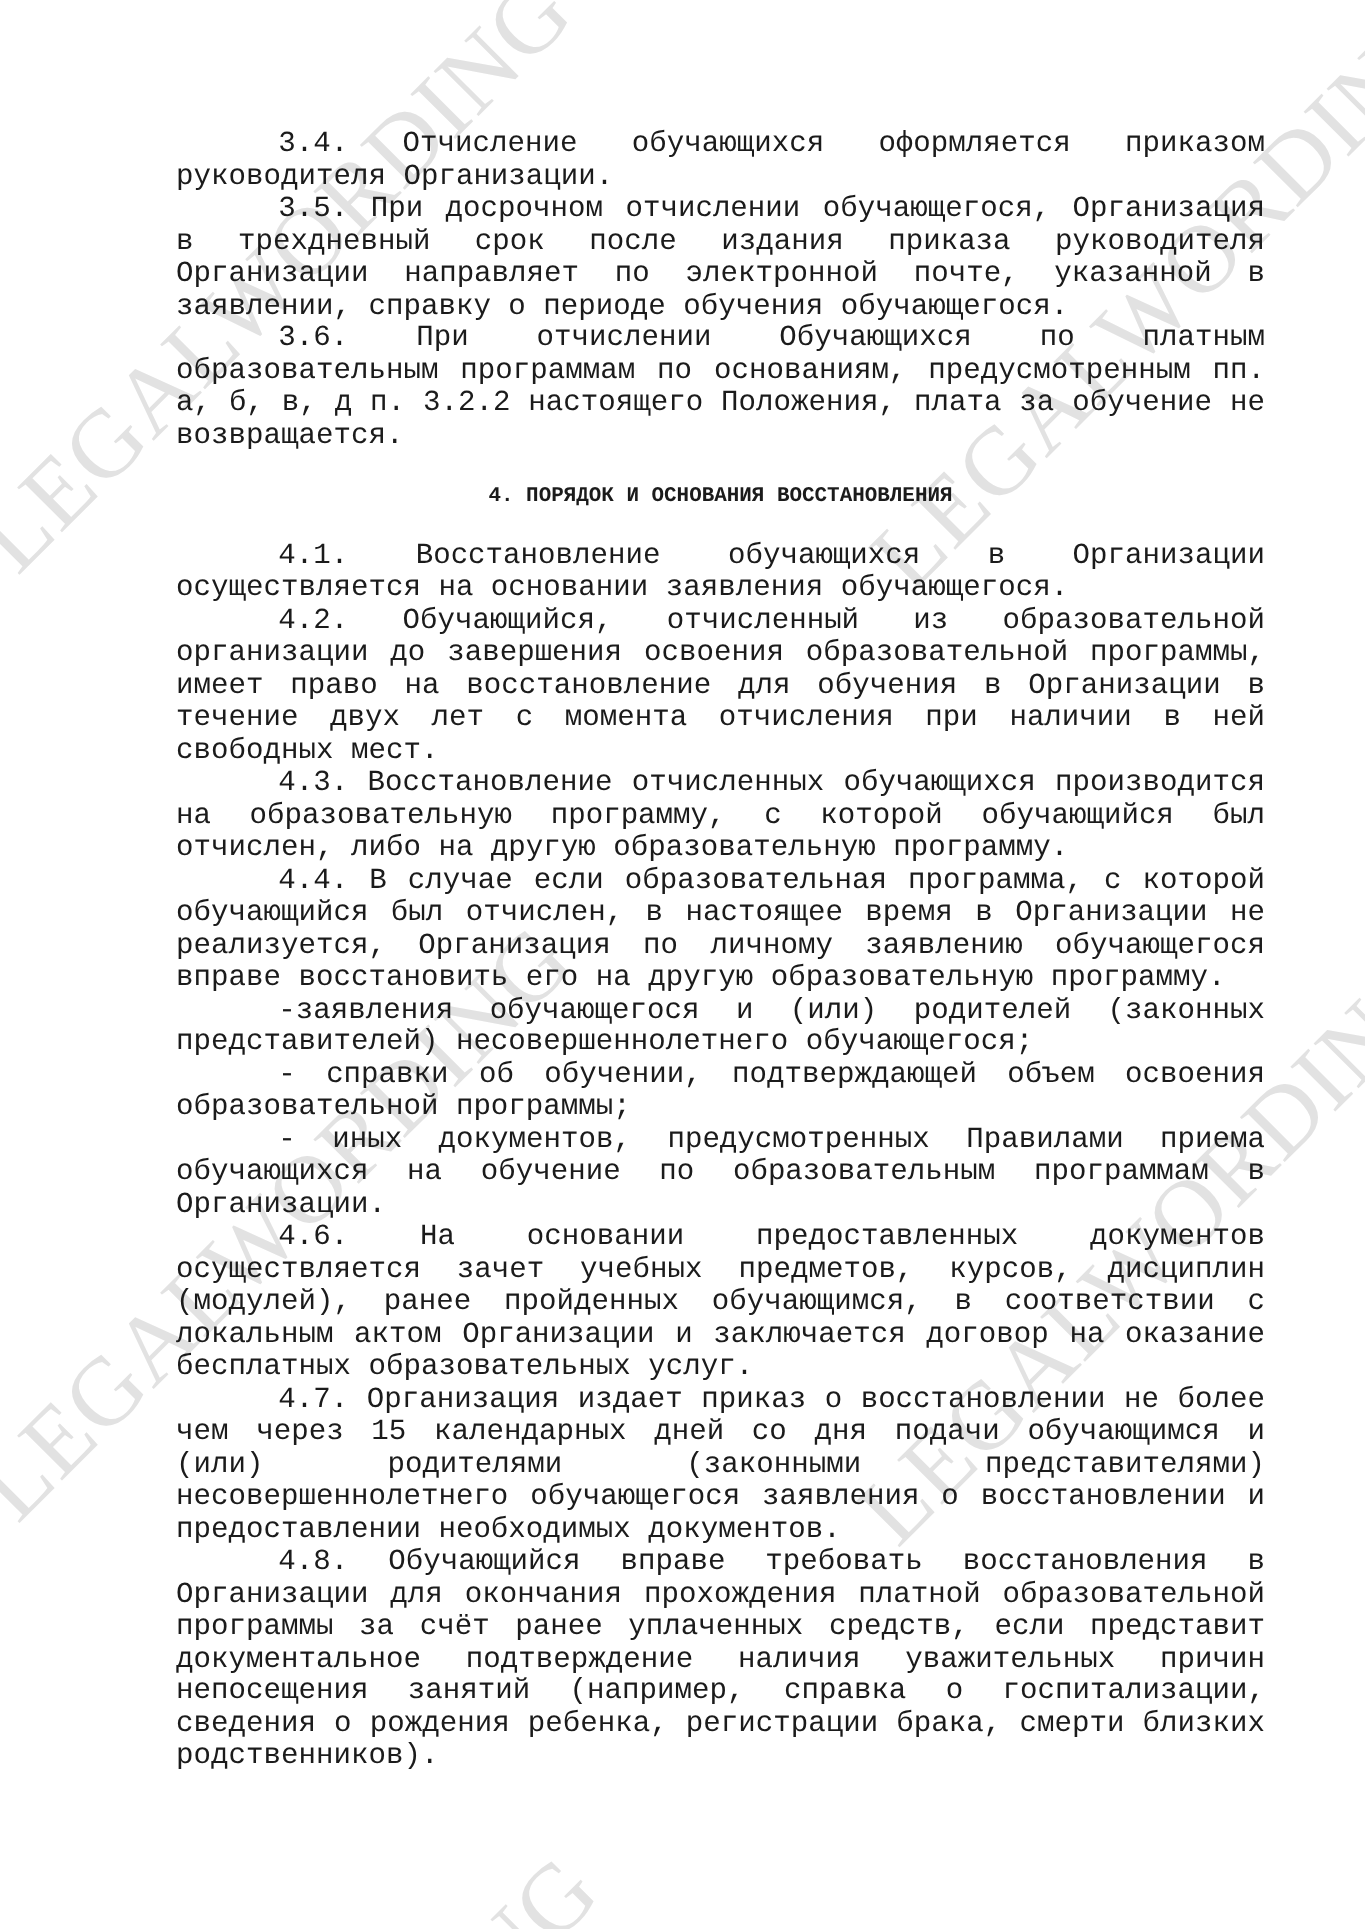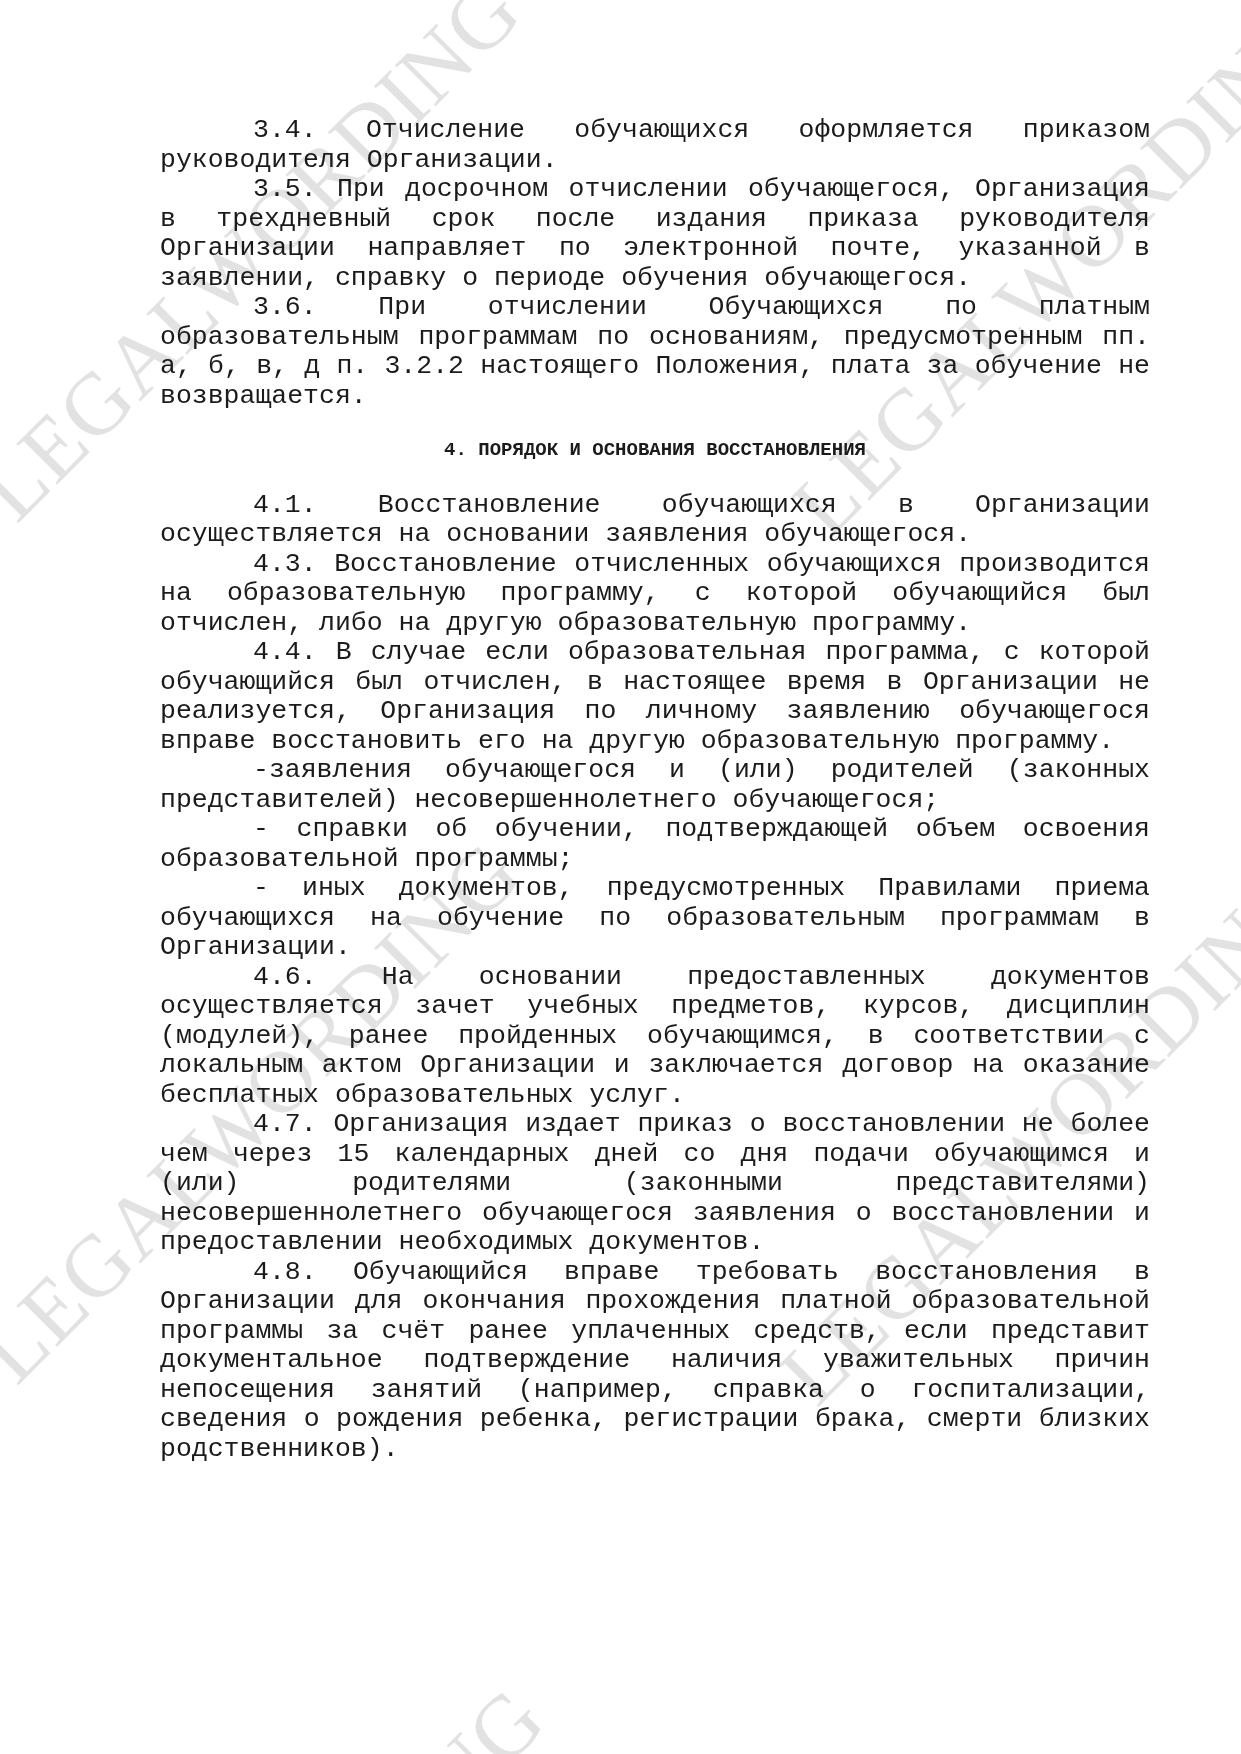--- a/index.html
+++ b/index.html
@@ -74,20 +74,21 @@
     <span class="wm wm5" style="color: rgb(226, 226, 226);">LEGALWORDING</span>
     <span class="wm wm6" style="color: rgb(226, 226, 226);">LEGALWORDING</span>
   </div>
 
   <div class="content" style="color: rgb(27, 27, 27); font-family: Liberation Mono, monospace;">
     <p>3.4. Отчисление обучающихся оформляется приказом руководителя Организации.</p>
     <p>3.5. При досрочном отчислении обучающегося, Организация в трехдневный срок после издания приказа руководителя Организации направляет по электронной почте, указанной в заявлении, справку о периоде обучения обучающегося.</p>
     <p>3.6. При отчислении Обучающихся по платным образовательным программам по основаниям, предусмотренным пп. а, б, в, д п. 3.2.2 настоящего Положения, плата за обучение не возвращается.</p>
     <h2>4. ПОРЯДОК И ОСНОВАНИЯ ВОССТАНОВЛЕНИЯ</h2>
     <p>4.1. Восстановление обучающихся в Организации осуществляется на основании заявления обучающегося.</p>
+    <p>4.2. Обучающийся, отчисленный из образовательной организации до завершения освоения образовательной программы, имеет право на восстановление для обучения в Организации в течение двух лет с момента отчисления при наличии в ней свободных мест.</p>
     <p>4.3. Восстановление отчисленных обучающихся производится на образовательную программу, с которой обучающийся был отчислен, либо на другую образовательную программу.</p>
     <p>4.4. В случае если образовательная программа, с которой обучающийся был отчислен, в настоящее время в Организации не реализуется, Организация по личному заявлению обучающегося вправе восстановить его на другую образовательную программу.</p>
     <p>-заявления обучающегося и (или) родителей (законных представителей) несовершеннолетнего обучающегося;</p>
     <p>- справки об обучении, подтверждающей объем освоения образовательной программы;</p>
     <p>- иных документов, предусмотренных Правилами приема обучающихся на обучение по образовательным программам в Организации.</p>
     <p>4.6. На основании предоставленных документов осуществляется зачет учебных предметов, курсов, дисциплин (модулей), ранее пройденных обучающимся, в соответствии с локальным актом Организации и заключается договор на оказание бесплатных образовательных услуг.</p>
     <p>4.7. Организация издает приказ о восстановлении не более чем через 15 календарных дней со дня подачи обучающимся и (или) родителями (законными представителями) несовершеннолетнего обучающегося заявления о восстановлении и предоставлении необходимых документов.</p>
     <p>4.8. Обучающийся вправе требовать восстановления в Организации для окончания прохождения платной образовательной программы за счёт ранее уплаченных средств, если представит документальное подтверждение наличия уважительных причин непосещения занятий (например, справка о госпитализации, сведения о рождения ребенка, регистрации брака, смерти близких родственников).</p>
   </div>
 

